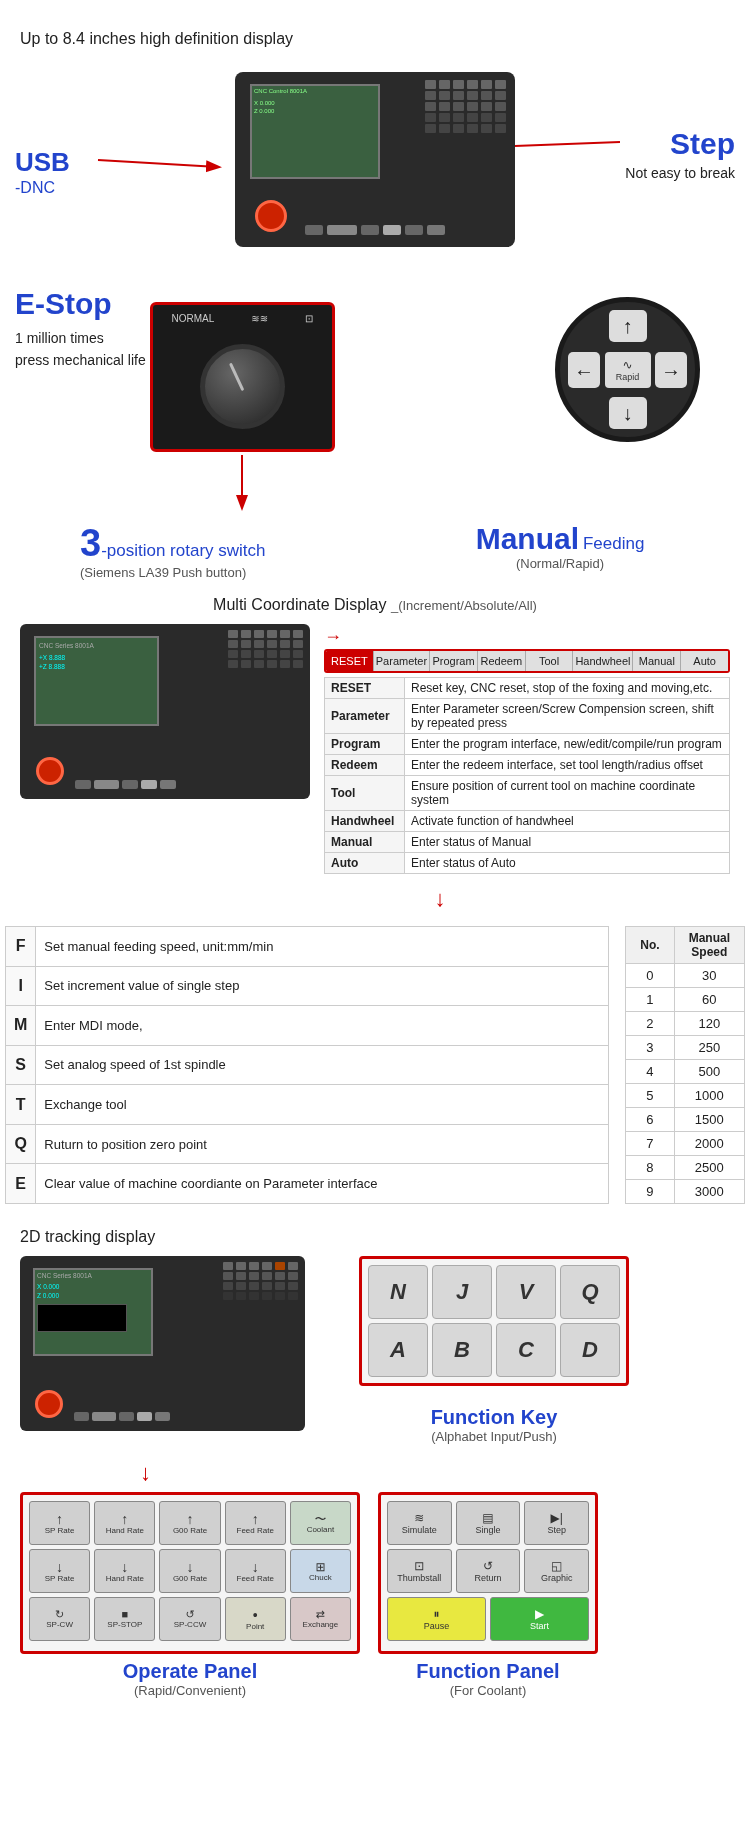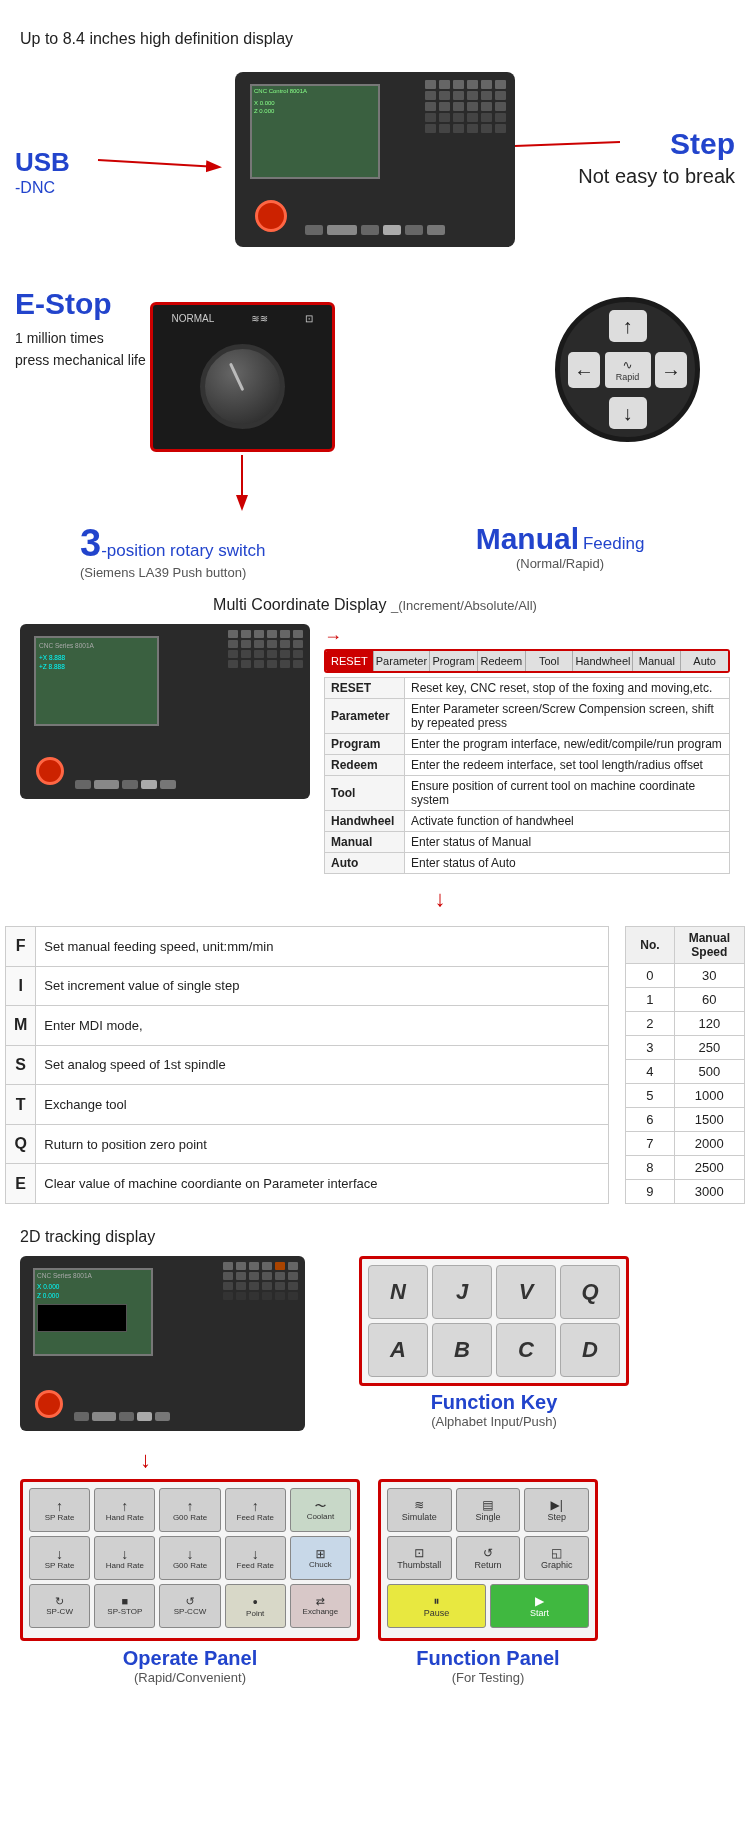--- a/index.html
+++ b/index.html
@@ -198,21 +198,21 @@
       right: 15px;
       top: 75px;
       font-size: 30px;
       font-weight: bold;
       color: #2244cc;
     }
     .panel-sub-right {
       position: absolute;
       right: 15px;
       top: 113px;
-      font-size: 20px;
+      font-size: 14px;
       color: #222;
     }
     .estop-label-left {
       position: absolute;
       left: 15px;
       top: 15px;
       font-size: 30px;
       font-weight: bold;
       color: #2244cc;
     }
@@ -623,21 +623,21 @@
       <div class="funckey-grid">
         <div class="funckey-cell">N</div>
         <div class="funckey-cell">J</div>
         <div class="funckey-cell">V</div>
         <div class="funckey-cell">Q</div>
         <div class="funckey-cell">A</div>
         <div class="funckey-cell">B</div>
         <div class="funckey-cell">C</div>
         <div class="funckey-cell">D</div>
       </div>
-      <div style="text-align:center;margin-top:5px;">
+      <div style="text-align:center;margin-top:20px;">
         <span style="font-size:20px;font-weight:bold;color:#2244cc;">Function Key</span>
       </div>
       <div style="font-size:13px;color:#555;text-align:center;">(Alphabet Input/Push)</div>
     </div>
   </div>
 </div>
 
 <div style="width:750px;padding:10px 20px 16px 20px;">
 
   <div style="font-size:22px;color:#cc0000;margin-left:120px;margin-bottom:6px;">↓</div>
@@ -762,16 +762,16 @@
           </div>
           <div class="fp-btn start-btn" style="flex:1;">
             <span class="icon" style="font-size:12px;">▶</span>
             <span>Start</span>
           </div>
         </div>
       </div>
       <div style="text-align:center;margin-top:6px;">
         <span style="font-size:20px;font-weight:bold;color:#2244cc;">Function Panel</span>
       </div>
-      <div style="font-size:13px;color:#555;text-align:center;">(For Testing)</div>
+      <div style="font-size:13px;color:#555;text-align:center;">(For Coolant)</div>
     </div>
   </div>
 </div>
 
 </body></html>

